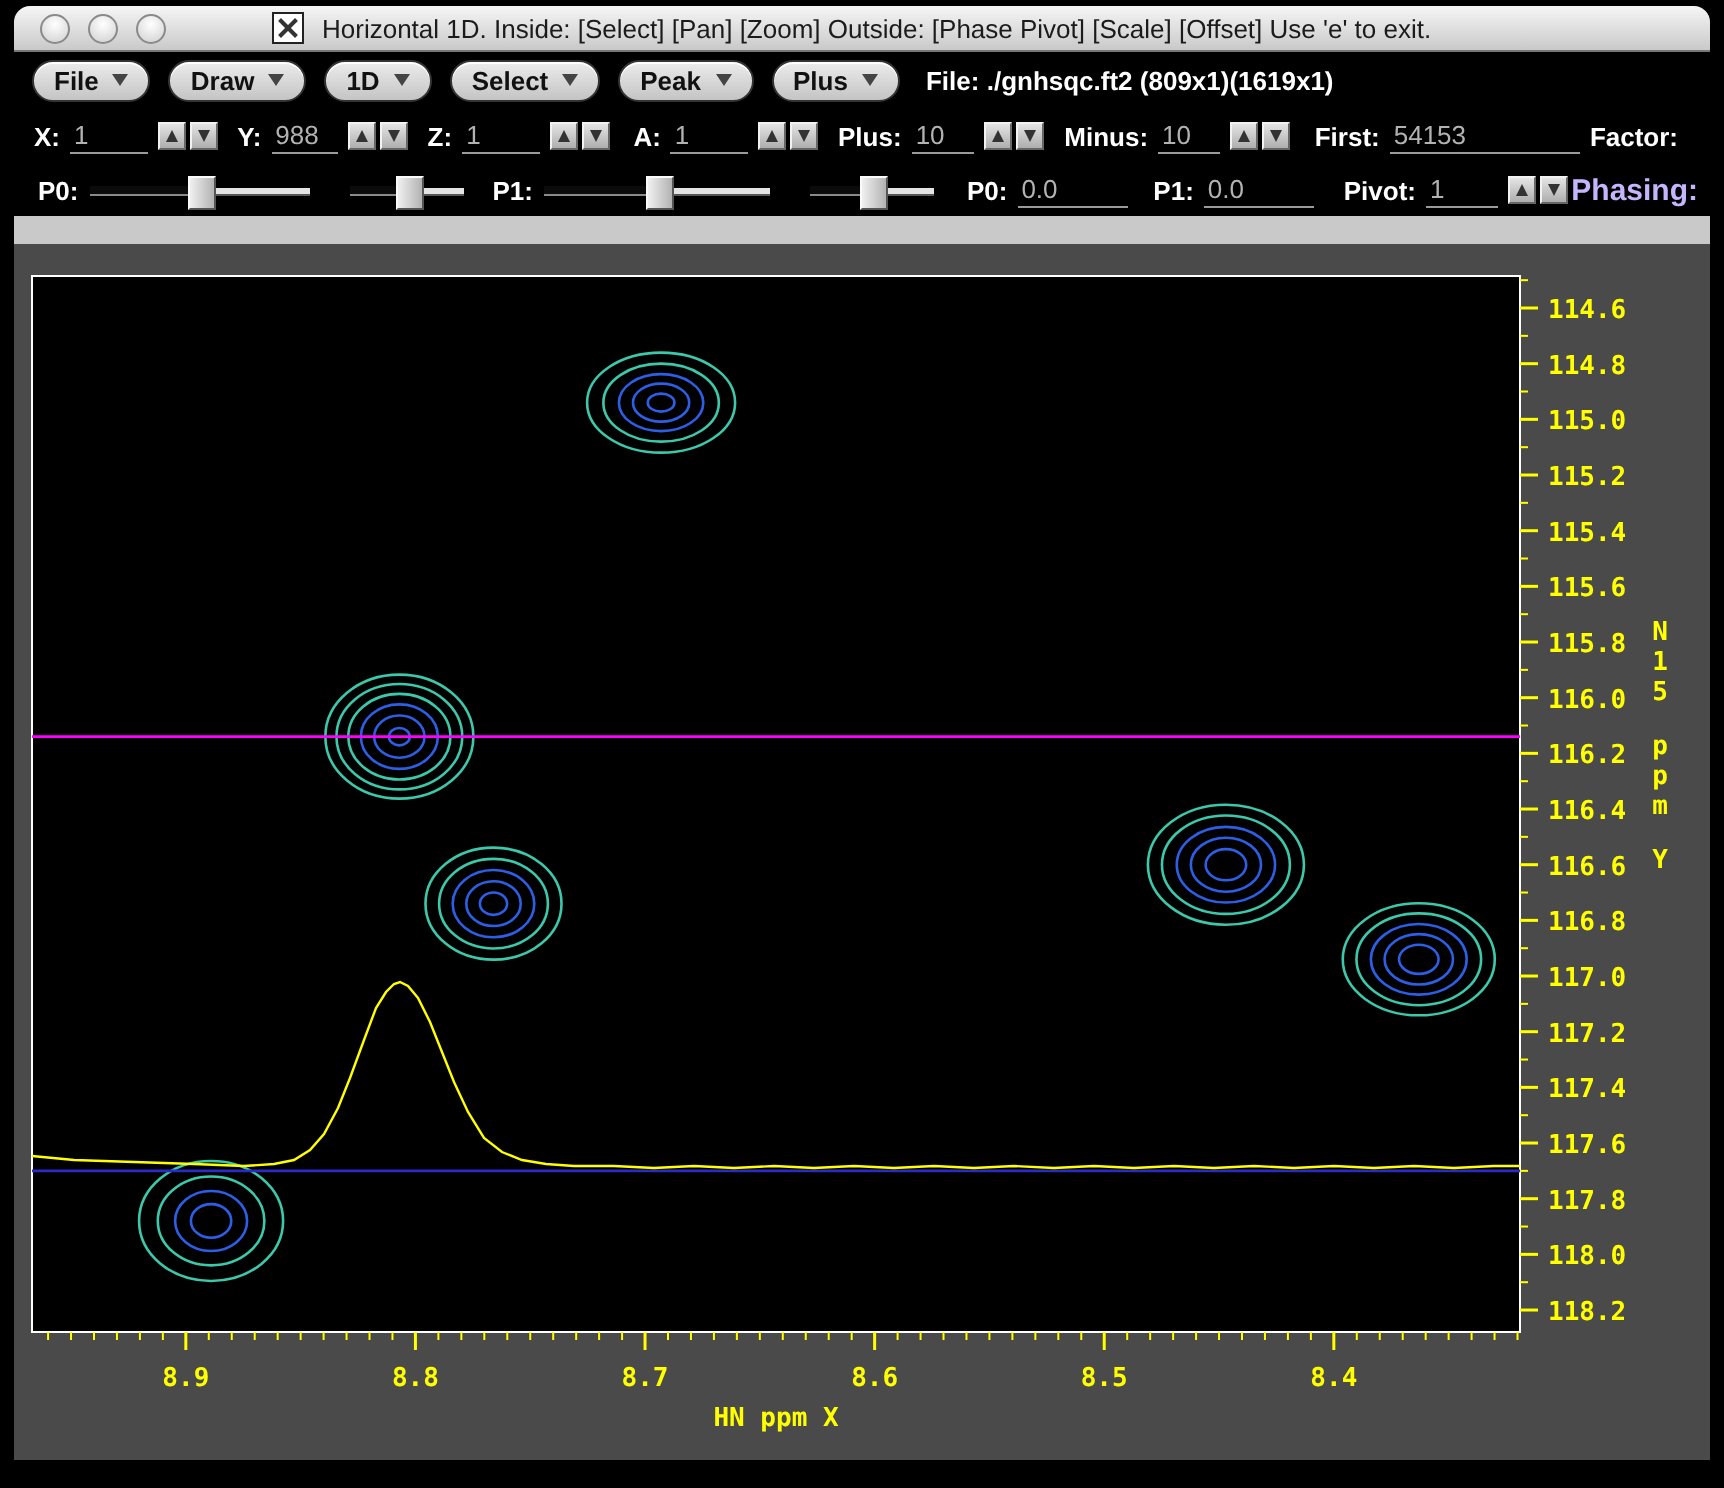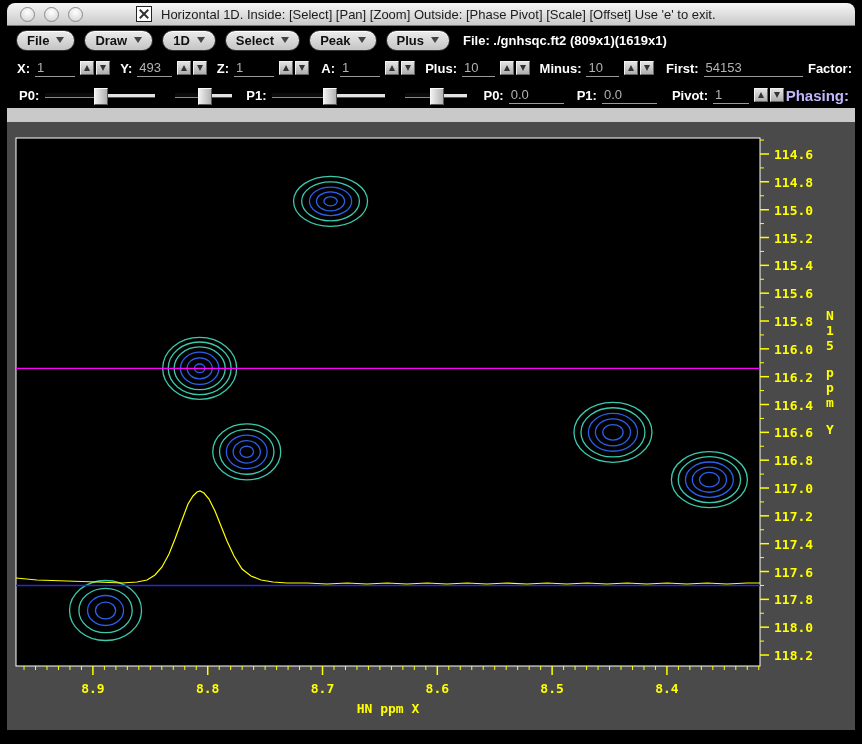--- a/index.html
+++ b/index.html
@@ -105,21 +105,21 @@
     <span class="entry" style="width:38px">1</span>
     <span class="spin">
       <button class="spinbtn">
           <span class="tri-up-s"></span>
         </button>
       <button class="spinbtn">
           <span class="tri-dn-s"></span>
         </button>
     </span>
     <span class="lbl" style="margin-left:8px">Y:</span>
-    <span class="entry" style="width:32px">493</span>
+    <span class="entry" style="width:32px">988</span>
     <span class="spin">
       <button class="spinbtn">
           <span class="tri-up-s"></span>
         </button>
       <button class="spinbtn">
           <span class="tri-dn-s"></span>
         </button>
     </span>
     <span class="lbl" style="margin-left:8px">Z:</span>
     <span class="entry" style="width:38px">1</span>
@@ -156,21 +156,21 @@
     <span class="spin">
       <button class="spinbtn">
           <span class="tri-up-s"></span>
         </button>
       <button class="spinbtn">
           <span class="tri-dn-s"></span>
         </button>
     </span>
     <span class="lbl" style="margin-left:10px">First:</span>
     <span class="entry" style="width:100px">54153</span>
-    <span class="lbl" style="margin-left:auto;margin-right:1px">Factor:</span>
+    <span class="lbl" style="margin-left:auto;margin-right:14px">Factor:</span>
   </div>
 
   <div class="row row3">
     <span class="lbl">P0:</span>
     <span class="slider" style="width:110px;margin-left:6px">
       <span class="dark"></span>
       <span class="light"></span>
       <span class="thumb"></span>
     </span>
     <span class="slider" style="width:57px;margin-left:20px">

